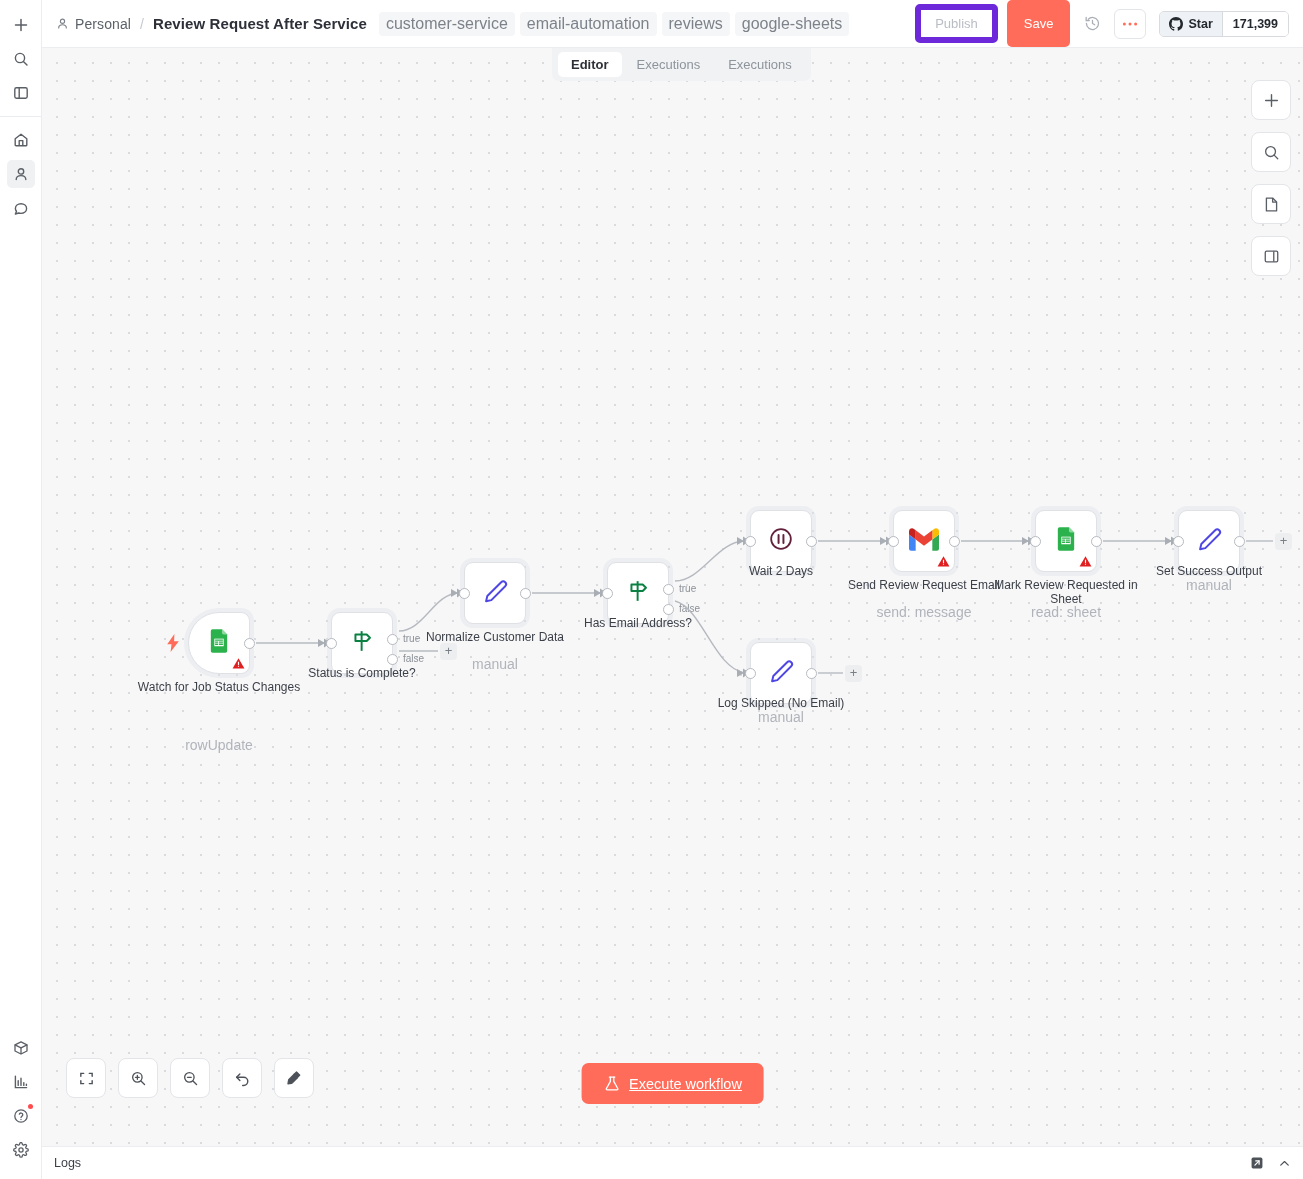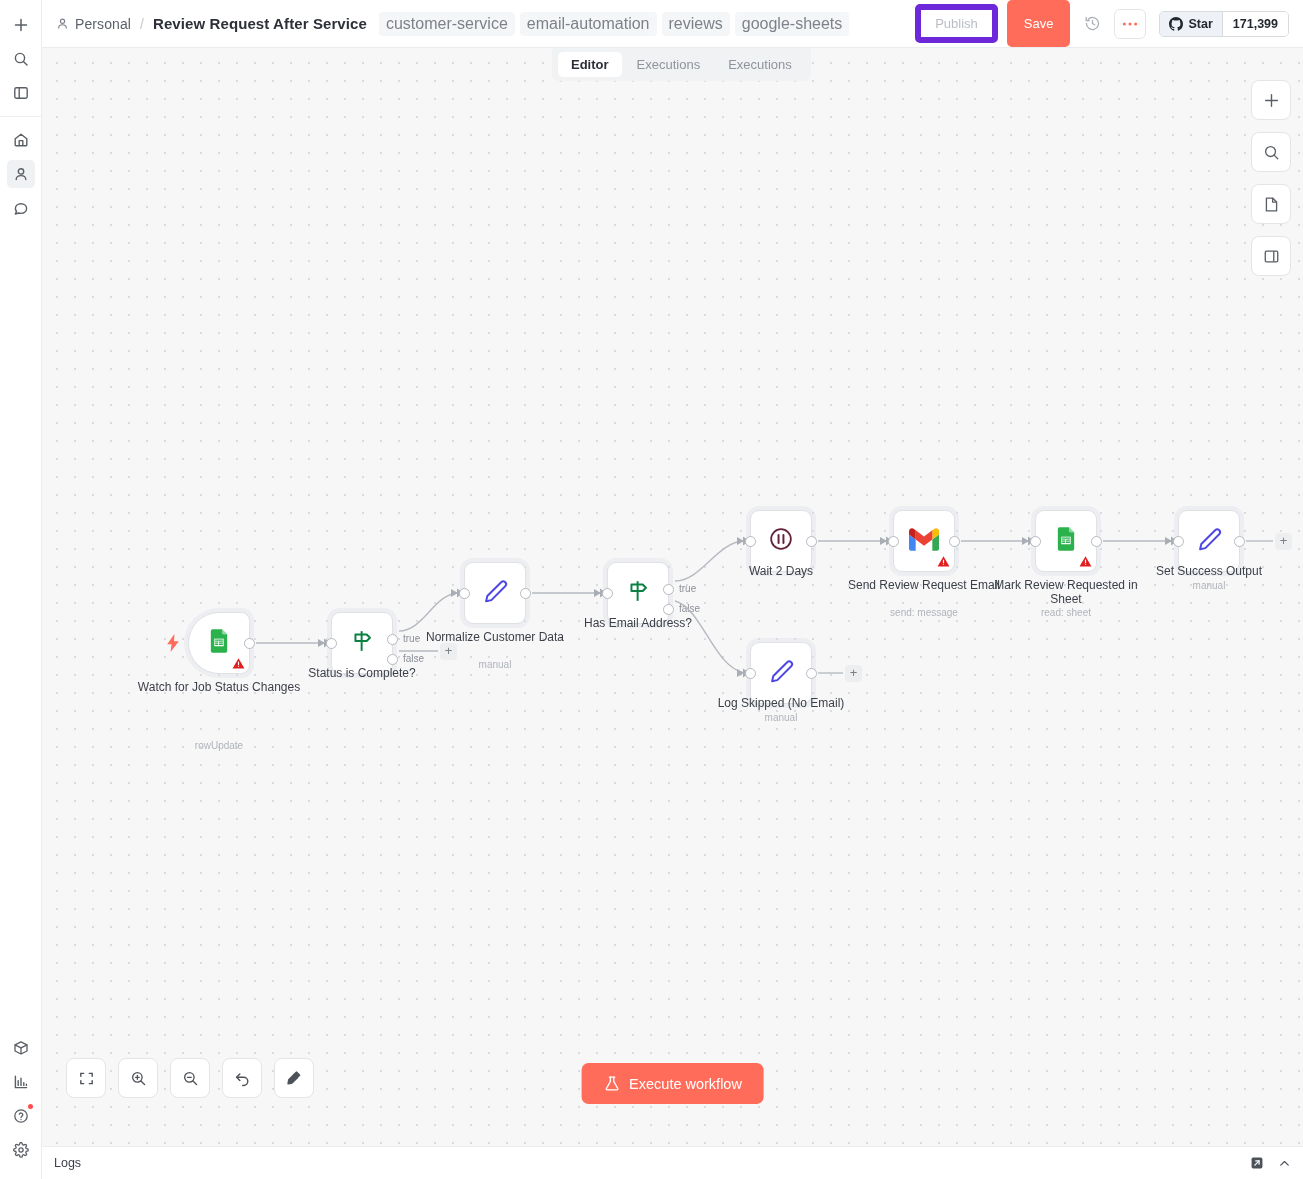--- a/index.html
+++ b/index.html
@@ -136,21 +136,21 @@
     width: 13px; height: 13px; line-height: 0;
   }
   .node-label {
     position: absolute; left: 50%; transform: translateX(-50%);
     top: 68px; width: 168px; text-align: center;
     font-size: 12px; color: #3b3f47; line-height: 14px; cursor: default;
   }
   .node-sub {
     position: absolute; left: 50%; transform: translateX(-50%);
     width: 168px; text-align: center;
-    font-size: 10px; color: #b0b4ba; line-height: 13px; cursor: default;
+    font-size: 14px; color: #b0b4ba; line-height: 13px; cursor: default;
   }
   .port {
     position: absolute; width: 11px; height: 11px;
     border: 1.5px solid #b6bac0; border-radius: 50%; background: #fff;
     top: 50%; margin-top: -5.5px; z-index: 4;
   }
   .port.out { right: -6px; }
   .port.out2a { right: -6px; top: 21px; margin-top: 0; }
   .port.out2b { right: -6px; top: 41px; margin-top: 0; }
   .port-label {
@@ -187,20 +187,21 @@
   }
   #execute-wrap {
     position: absolute; left: 50%; transform: translateX(-50%);
     bottom: 42px; z-index: 9;
   }
   #execute-btn {
     display: flex; align-items: center; gap: 9px;
     background: #ff6d5a; color: #fff; border: none; border-radius: 7px;
     padding: 12px 22px; font-size: 14.5px; cursor: pointer;
     font-family: "Liberation Sans", sans-serif;
+    text-decoration: underline;
   }
 
   
   #logs-bar {
     position: absolute; left: 42px; bottom: 0; width: 1261px; height: 33px;
     background: #fff; border-top: 1px solid #ebedf0;
     display: flex; align-items: center; padding: 0 12px; z-index: 25;
   }
   #logs-label { font-size: 12.5px; color: #3b3f47; cursor: pointer; }
   #logs-right { margin-left: auto; display: flex; align-items: center; gap: 14px; }

